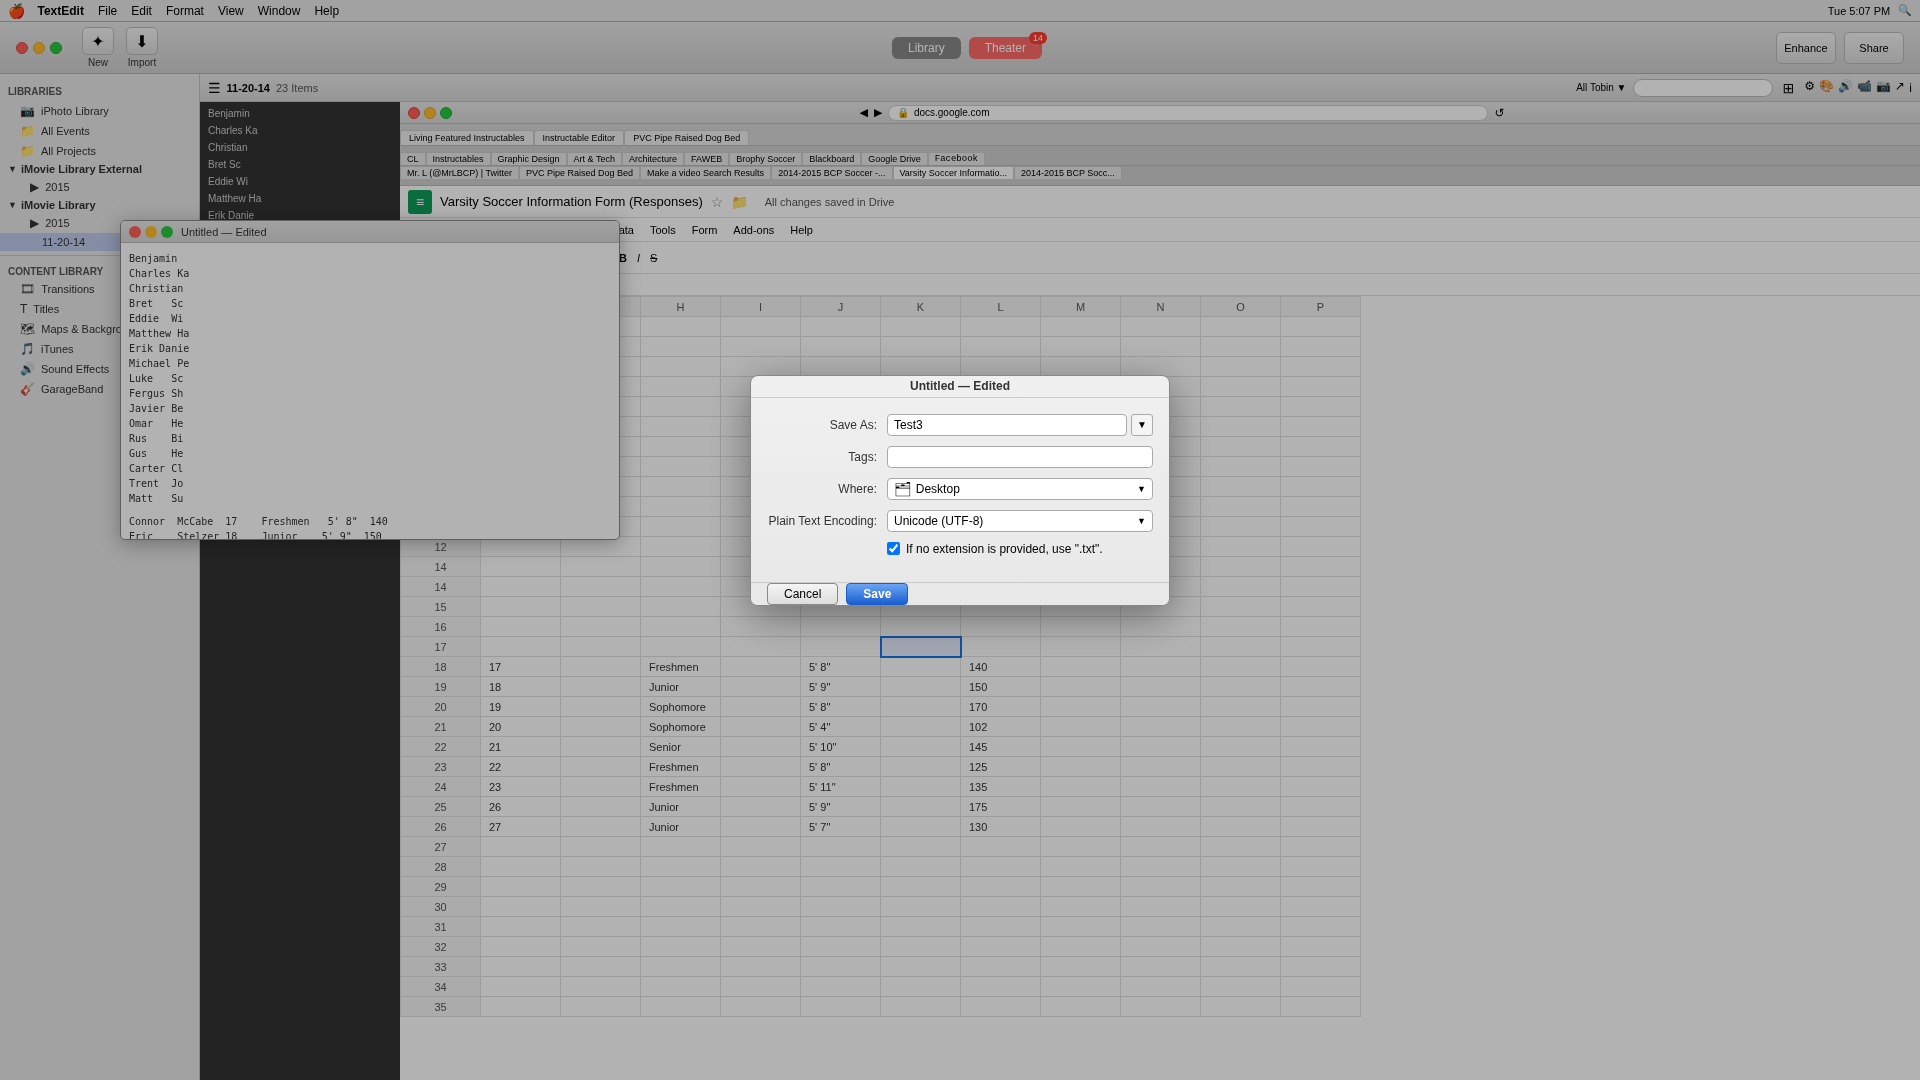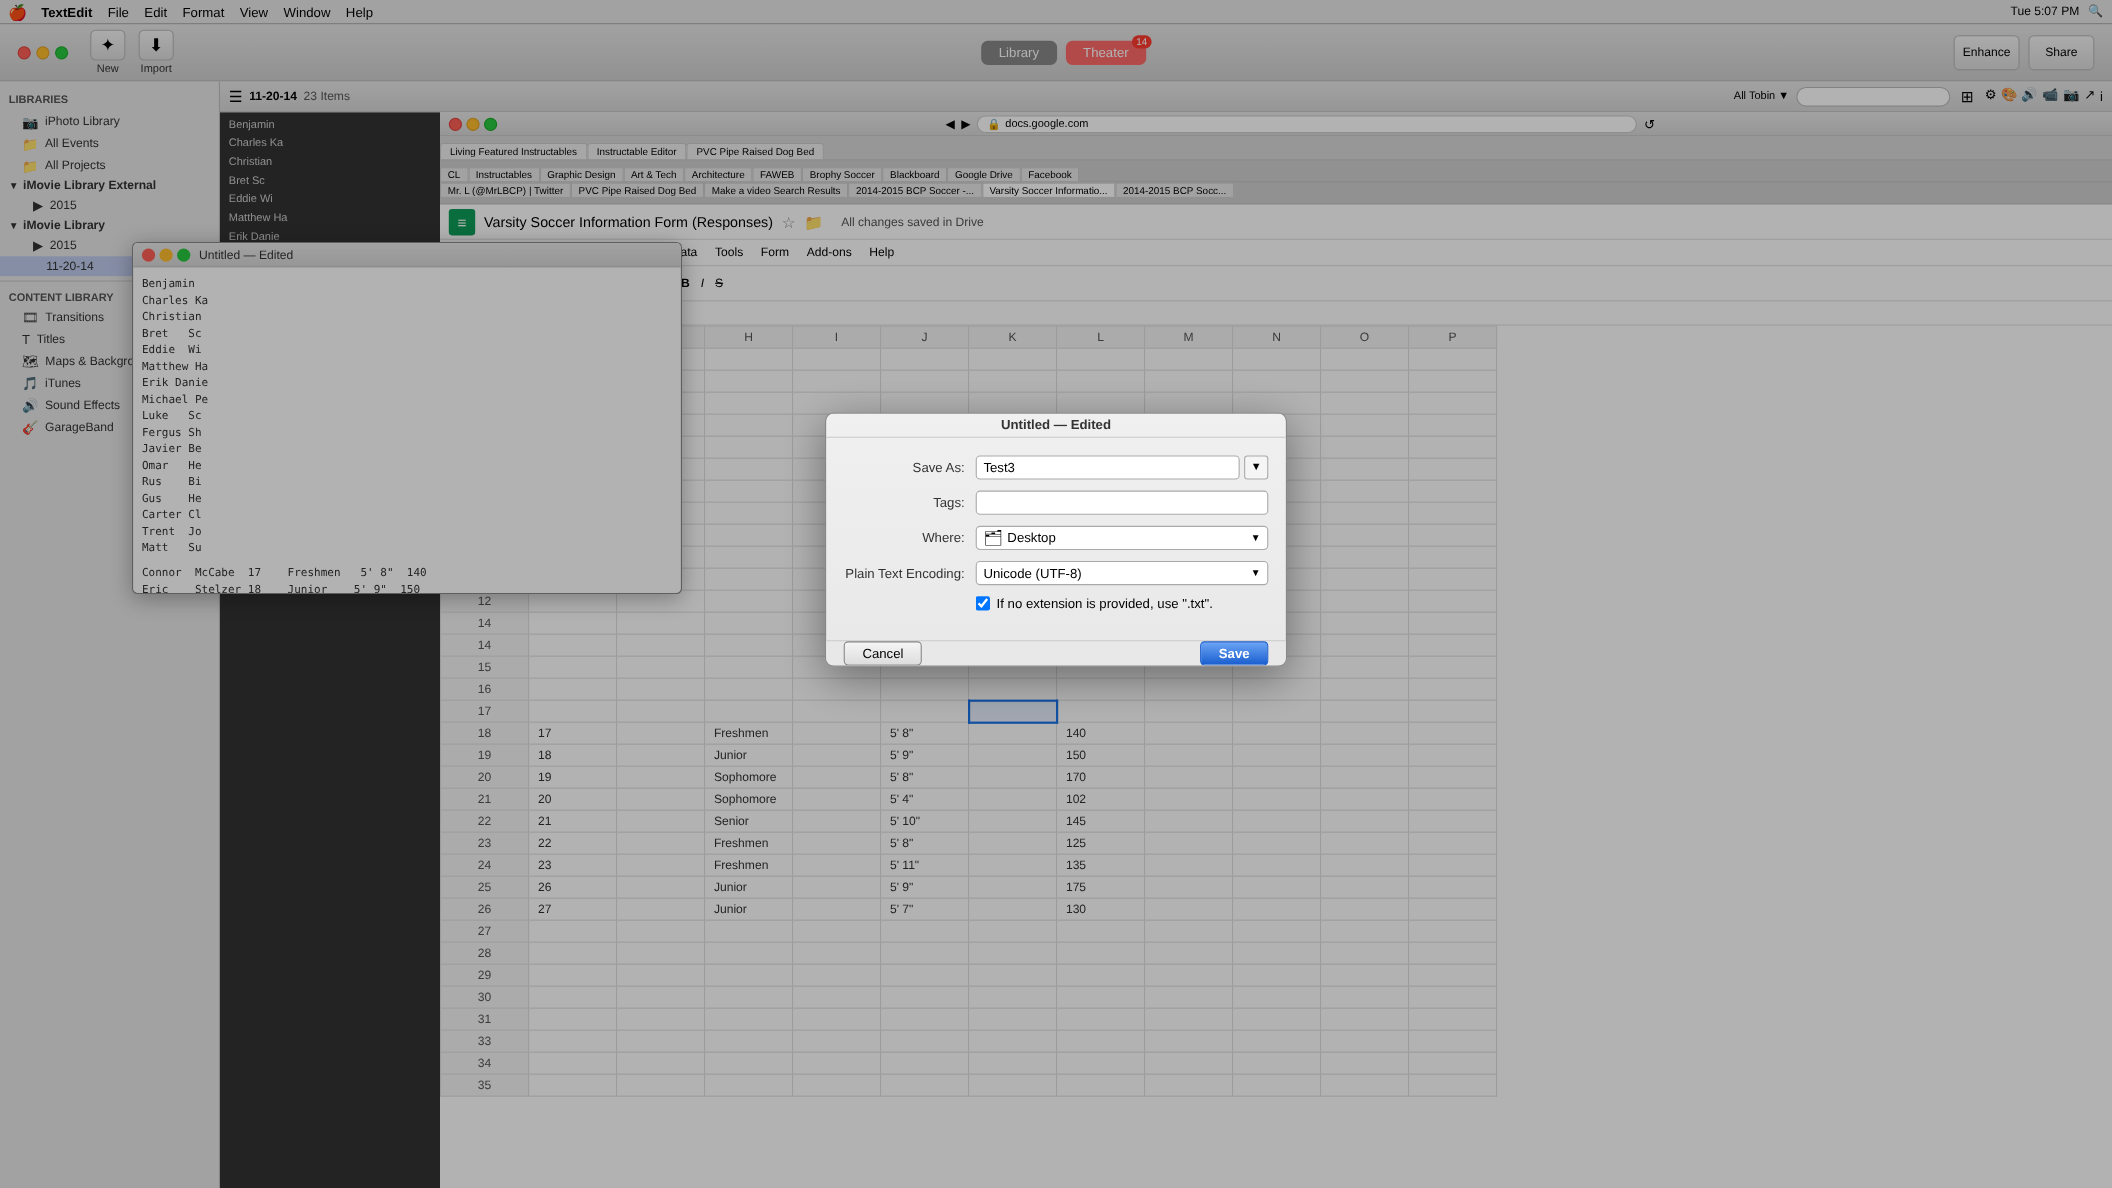--- a/index.html
+++ b/index.html
@@ -67,21 +67,21 @@
     .save-dialog-title { height: 22px; display: flex; align-items: center; justify-content: center; font-size: 12px; font-weight: 600; color: #333; border-bottom: 1px solid #ccc; }
     .save-dialog-body { padding: 16px; }
     .dialog-row { display: flex; align-items: center; margin-bottom: 10px; }
     .dialog-label { width: 110px; text-align: right; font-size: 12px; color: #333; margin-right: 10px; }
     .dialog-input { flex: 1; height: 22px; border: 1px solid #aaa; border-radius: 4px; padding: 0 6px; font-size: 12px; background: white; }
     .dialog-folder-select { flex: 1; height: 22px; border: 1px solid #aaa; border-radius: 4px; font-size: 12px; background: white; display: flex; align-items: center; padding: 0 6px; gap: 4px; cursor: pointer; }
     .folder-icon { font-size: 14px; }
     .dialog-encoding { flex: 1; height: 22px; border: 1px solid #aaa; border-radius: 4px; font-size: 12px; background: white; display: flex; align-items: center; padding: 0 6px; justify-content: space-between; cursor: pointer; }
     .dialog-checkbox-row { display: flex; align-items: center; margin-left: 120px; margin-bottom: 10px; gap: 6px; font-size: 12px; }
     .dialog-checkbox-row input { margin: 0; }
-    .dialog-buttons { display: flex; align-items: center; justify-content: space-between; gap: 8px; padding: 0 16px; border-top: 1px solid #ccc; background: #e8e8e8; }
+    .dialog-buttons { display: flex; align-items: center; justify-content: flex-start; gap: 8px; padding: 0 16px; border-top: 1px solid #ccc; background: #e8e8e8; }
     .dialog-btn { padding: 3px 16px; font-size: 12px; border-radius: 4px; cursor: pointer; border: 1px solid #888; background: linear-gradient(to bottom, #f5f5f5, #ddd); }
     .dialog-btn-primary { background: linear-gradient(to bottom, #6ba4f5, #1a5fcf); color: white; border-color: #1a5fcf; font-weight: 600; }
 
     
     .textedit-window { position: absolute; left: 120px; top: 220px; width: 500px; height: 320px; background: white; border: 1px solid #888; border-radius: 5px; box-shadow: 0 4px 20px rgba(0,0,0,0.3); z-index: 400; overflow: hidden; }
     .textedit-title { height: 22px; background: linear-gradient(to bottom, #e8e8e8, #d8d8d8); display: flex; align-items: center; padding: 0 8px; border-bottom: 1px solid #bbb; }
     .textedit-content { padding: 8px; font-family: monospace; font-size: 10px; color: #333; line-height: 1.5; overflow: hidden; }
     .textedit-row { white-space: pre; }
   </style>
 </head>
@@ -286,21 +286,21 @@
           <div style="display:flex;background:#d0d0d0;border-bottom:1px solid #bbb;overflow-x:hidden;height:20px;align-items:flex-end;">
             <div style="padding:1px 6px;font-size:9px;background:#e8e8e8;border:1px solid #ccc;border-bottom:none;white-space:nowrap;cursor:pointer;">CL</div>
             <div style="padding:1px 6px;font-size:9px;background:#e8e8e8;border:1px solid #ccc;border-bottom:none;white-space:nowrap;cursor:pointer;text-align:center;">Instructables</div>
             <div style="padding:1px 6px;font-size:9px;background:#e8e8e8;border:1px solid #ccc;border-bottom:none;white-space:nowrap;cursor:pointer;">Graphic Design</div>
             <div style="padding:1px 6px;font-size:9px;background:#e8e8e8;border:1px solid #ccc;border-bottom:none;white-space:nowrap;cursor:pointer;">Art &amp; Tech</div>
             <div style="padding:1px 6px;font-size:9px;background:#e8e8e8;border:1px solid #ccc;border-bottom:none;white-space:nowrap;cursor:pointer;">Architecture</div>
             <div style="padding:1px 6px;font-size:9px;background:#e8e8e8;border:1px solid #ccc;border-bottom:none;white-space:nowrap;cursor:pointer;">FAWEB</div>
             <div style="padding:1px 6px;font-size:9px;background:#e8e8e8;border:1px solid #ccc;border-bottom:none;white-space:nowrap;cursor:pointer;">Brophy Soccer</div>
             <div style="padding:1px 6px;font-size:9px;background:#e8e8e8;border:1px solid #ccc;border-bottom:none;white-space:nowrap;cursor:pointer;">Blackboard</div>
             <div style="padding:1px 6px;font-size:9px;background:#e8e8e8;border:1px solid #ccc;border-bottom:none;white-space:nowrap;cursor:pointer;">Google Drive</div>
-            <div style="padding:1px 6px;font-size:9px;background:#e8e8e8;border:1px solid #ccc;border-bottom:none;white-space:nowrap;cursor:pointer;">Facebook</div>
+            <div style="padding:1px 6px;font-size:9px;background:#e8e8e8;border:1px solid #ccc;border-bottom:none;white-space:nowrap;cursor:pointer;font-family:Liberation Mono, monospace;">Facebook</div>
           </div>
 
           <div style="display:flex;background:#d0d0d0;border-bottom:1px solid #bbb;overflow-x:hidden;height:20px;align-items:flex-start;">
             <div style="padding:1px 6px;font-size:9px;background:#e8e8e8;border:1px solid #ccc;border-bottom:none;white-space:nowrap;cursor:pointer;">Mr. L (@MrLBCP) | Twitter</div>
             <div style="padding:1px 6px;font-size:9px;background:#e8e8e8;border:1px solid #ccc;border-bottom:none;white-space:nowrap;cursor:pointer;">PVC Pipe Raised Dog Bed</div>
             <div style="padding:1px 6px;font-size:9px;background:#e8e8e8;border:1px solid #ccc;border-bottom:none;white-space:nowrap;cursor:pointer;">Make a video Search Results</div>
             <div style="padding:1px 6px;font-size:9px;background:#e8e8e8;border:1px solid #ccc;border-bottom:none;white-space:nowrap;cursor:pointer;">2014-2015 BCP Soccer -...</div>
             <div style="padding:1px 6px;font-size:9px;background:white;border:1px solid #ccc;border-bottom:none;white-space:nowrap;cursor:pointer;">Varsity Soccer Informatio...</div>
             <div style="padding:1px 6px;font-size:9px;background:#e8e8e8;border:1px solid #ccc;border-bottom:none;white-space:nowrap;cursor:pointer;">2014-2015 BCP Socc...</div>
           </div>
@@ -783,20 +783,34 @@
                       <td></td>
                       <td></td>
                       <td></td>
                       <td></td>
                       <td></td>
                       <td></td>
                       <td></td>
                     </tr>
                   <tr>
                       <td class="row-header">31</td>
+                      <td></td>
+                      <td></td>
+                      <td></td>
+                      <td></td>
+                      <td></td>
+                      <td></td>
+                      <td></td>
+                      <td></td>
+                      <td></td>
+                      <td></td>
+                      <td></td>
+                    </tr>
+                  <tr>
+                      <td class="row-header">32</td>
                       <td></td>
                       <td></td>
                       <td></td>
                       <td></td>
                       <td></td>
                       <td></td>
                       <td></td>
                       <td></td>
                       <td></td>
                       <td></td>

